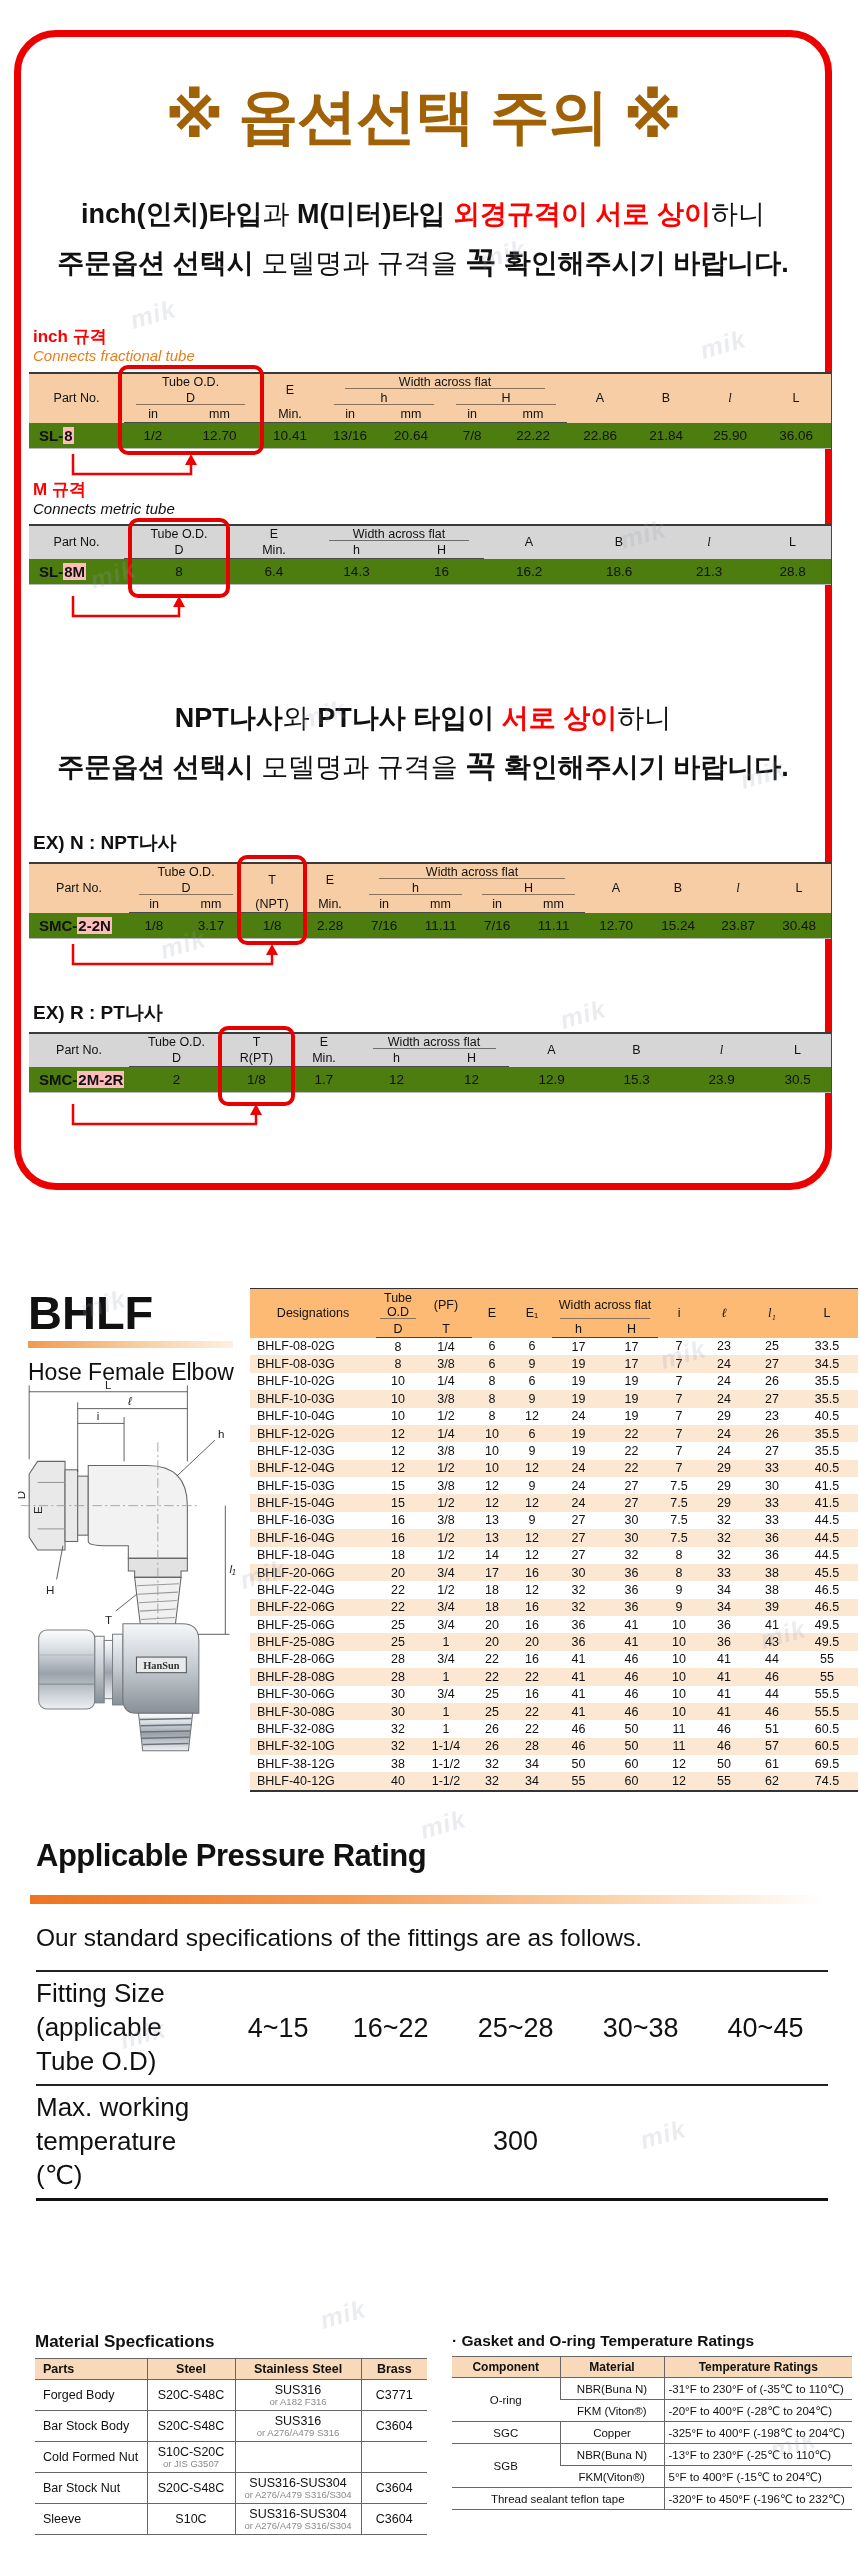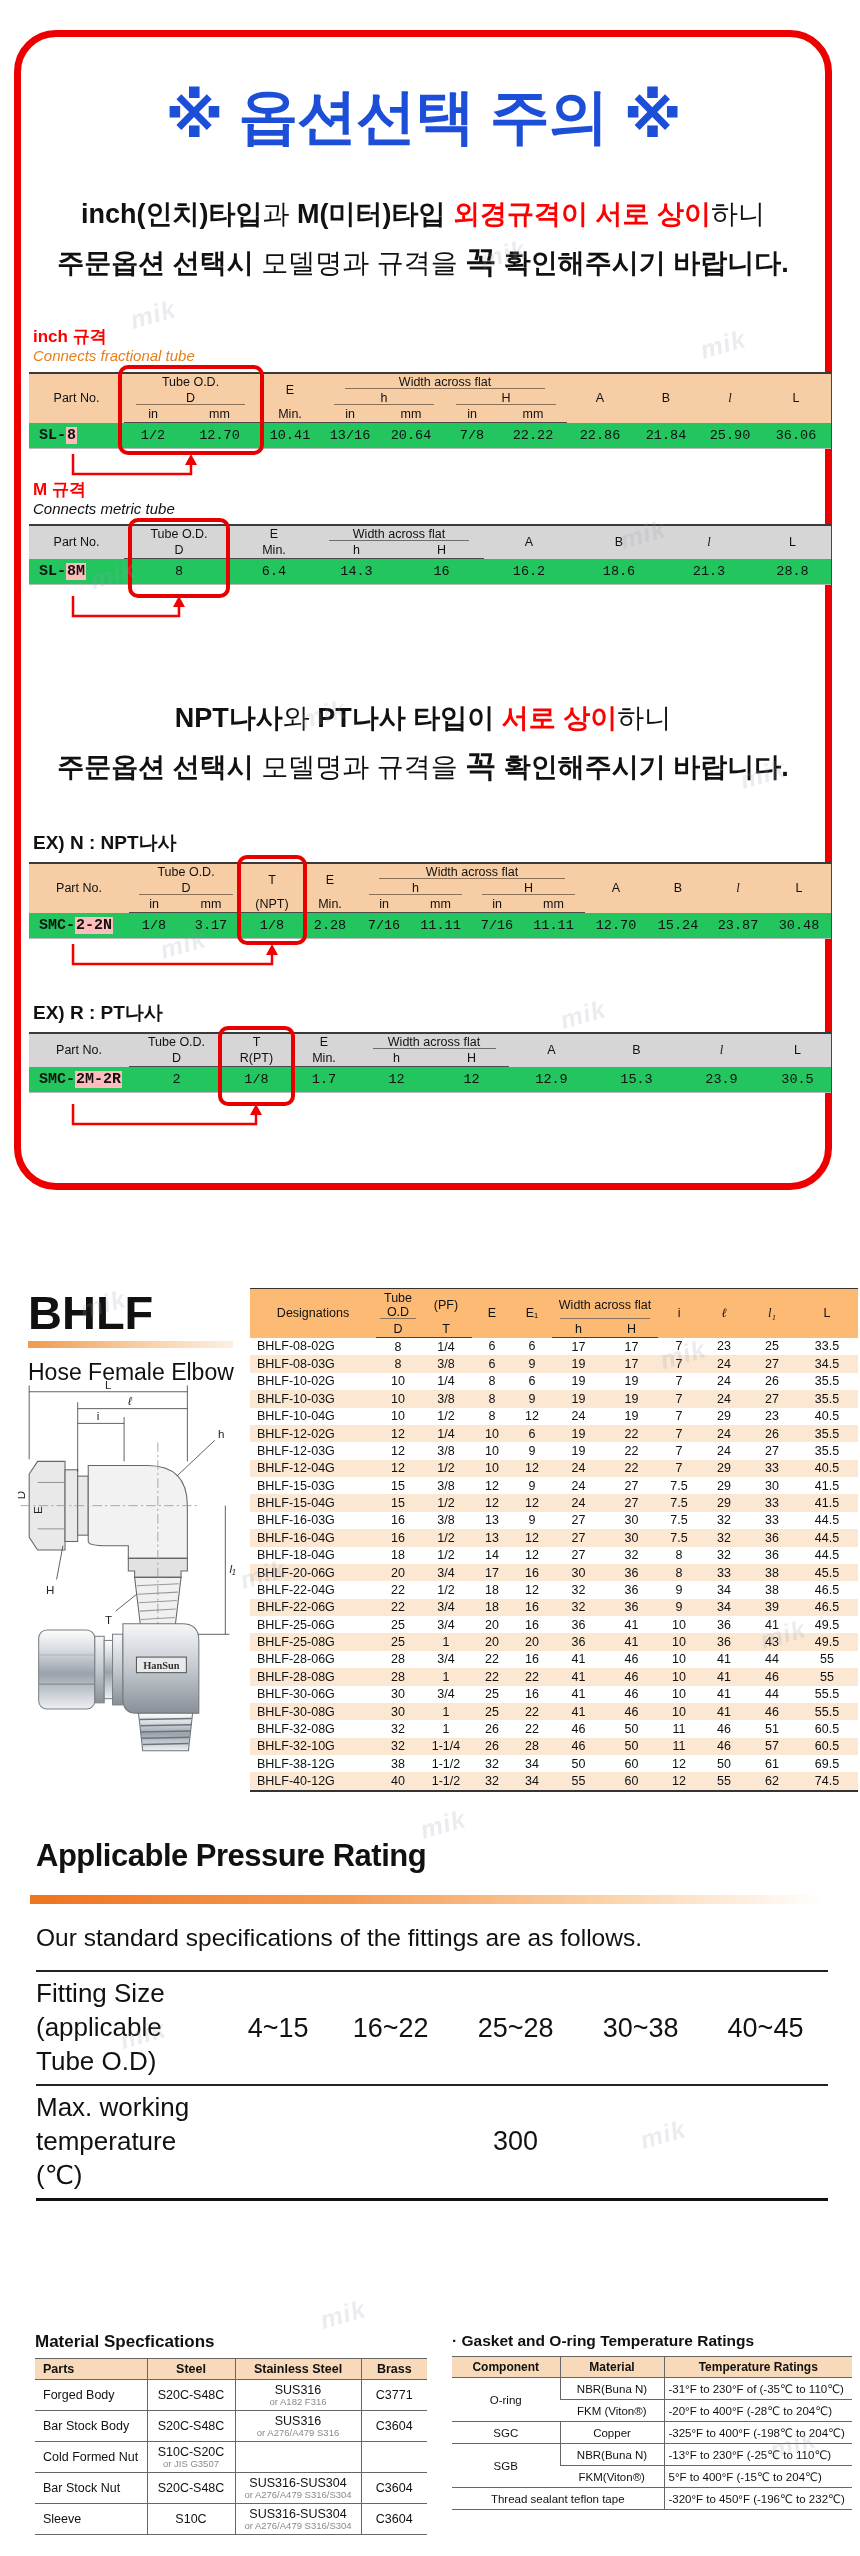--- a/index.html
+++ b/index.html
@@ -5,41 +5,41 @@
   *{margin:0;padding:0;box-sizing:border-box;}
   html,body{background:#fff;}
   body{width:860px;height:2556px;position:relative;font-family:"Liberation Sans","DejaVu Sans",sans-serif;color:#111;}
   .page{position:absolute;left:0;top:0;width:860px;height:2556px;background:#fff;overflow:hidden;}
 
   
   .wm{position:absolute;font-style:italic;font-weight:bold;font-size:25px;color:rgba(150,158,178,.20);transform:rotate(-16deg);letter-spacing:1px;z-index:6;pointer-events:none;}
 
   
   .warnbox{position:absolute;left:14px;top:30px;width:818px;height:1160px;border:7px solid #ec0000;border-radius:42px;z-index:1;background:transparent;}
-  .warn-title{position:absolute;top:40px;left:0;right:0;text-align:center;font-size:60px;font-weight:bold;color:#1d4ed8;letter-spacing:-1px;white-space:nowrap;}
+  .warn-title{position:absolute;top:40px;left:0;right:0;text-align:center;font-size:60px;font-weight:bold;color:#a16207;letter-spacing:-1px;white-space:nowrap;}
   .warn-sub{position:absolute;left:0;right:0;text-align:center;font-size:27px;color:#111;line-height:1.62;}
   .warn-sub .b{font-weight:bold;}
   .warn-sub .r{color:#fe0000;font-weight:bold;}
   .warn-sub .big{font-weight:bold;font-size:31px;}
   .s1{top:156px;}
   .s2{top:660px;}
   .seclabel{position:absolute;left:12px;font-size:17px;font-weight:bold;white-space:nowrap;}
   .red{color:#fe0000;}
   .subitalic{position:absolute;left:12px;font-size:15px;font-style:italic;white-space:nowrap;}
   .orange{color:#e87e1a;}
   .exlabel{position:absolute;left:12px;font-size:19px;font-weight:bold;color:#111;white-space:nowrap;}
 
   
   .tblwrap{position:absolute;left:8px;width:802px;z-index:2;}
   table.spec{border-collapse:collapse;table-layout:fixed;width:802px;text-align:center;border-top:2px solid #3a3a3a;}
   .spec th{font-weight:normal;font-size:12.5px;padding:1px 0;position:relative;}
   .spec.peach th{background:#f6cda4;}
   .spec.gray th{background:#d6d6d6;}
   .spec thead tr:last-child th{border-bottom:1.5px solid #4a4a4a;}
-  .spec td{font-size:13.5px;padding:4px 0;border-bottom:1.5px solid #b9b9b9;background:#22c55e;font-family:Liberation Mono, monospace;}
+  .spec td{font-size:13.5px;padding:4px 0;border-bottom:1.5px solid #b9b9b9;background:#4d7c0f;}
   .spec .ubar:after{content:"";position:absolute;left:9%;right:9%;bottom:1px;border-bottom:1px solid #8a7158;}
   .spec.gray .ubar:after{border-color:#6e6e6e;}
   .ital{font-style:italic;font-family:"Liberation Serif","DejaVu Serif",serif;}
   .partcell{text-align:left;padding-left:10px !important;font-weight:bold;font-size:15px !important;white-space:nowrap;}
   .pink{background:#ffbcbc;padding:0 1px;}
   .hl{position:absolute;border:4px solid #e80000;border-radius:10px;pointer-events:none;z-index:3;}
   .arrow{position:absolute;z-index:3;}
 
   
   .bhlf-left{position:absolute;left:28px;top:1285px;width:220px;height:580px;z-index:1;}

